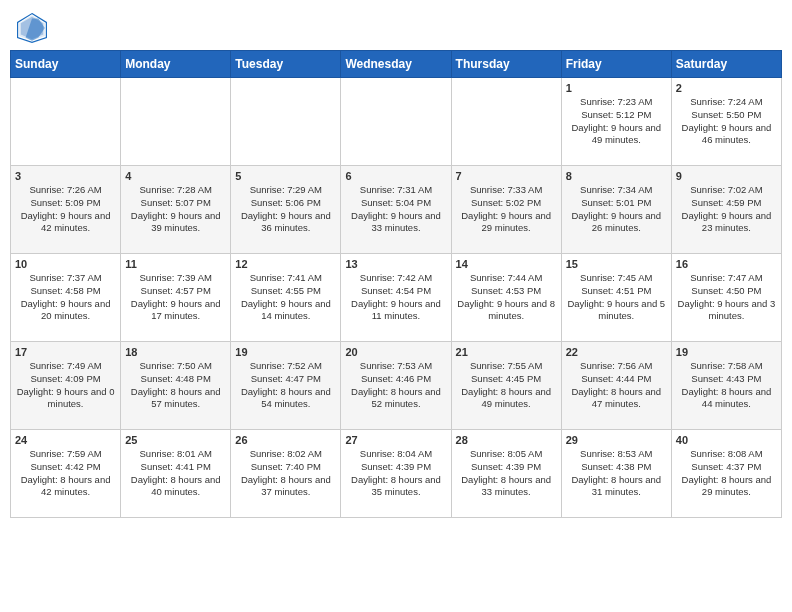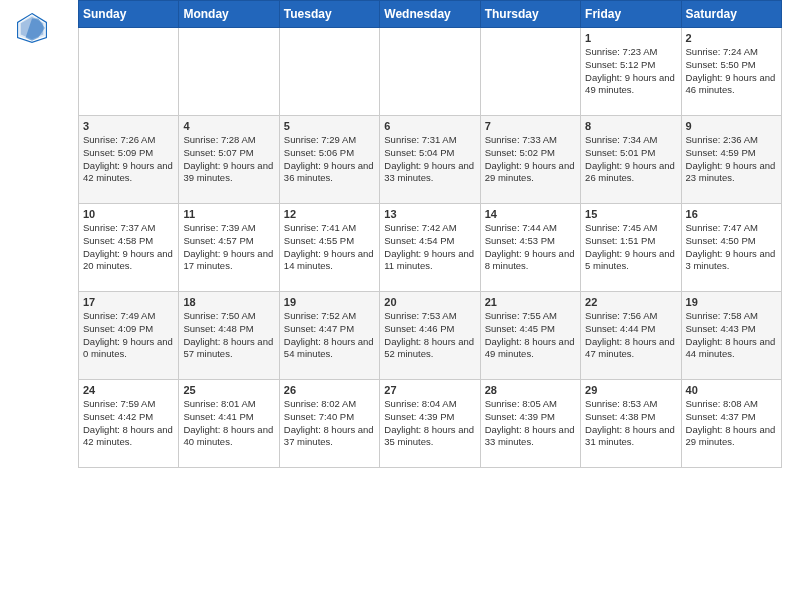--- a/index.html
+++ b/index.html
@@ -8,20 +8,21 @@
       background: #fff;
       width: 792px;
       min-height: 612px;
       overflow: hidden;
     }
     .page {
       width: 792px;
       min-height: 612px;
       background: #fff;
       display: flex;
+      flex-direction: column;
     }
     .header {
       display: flex;
       justify-content: space-between;
       align-items: flex-start;
       padding: 12px 16px 6px 16px;
     }
     .logo {
       display: flex;
       align-items: center;
@@ -91,20 +92,21 @@
     .day-num {
       font-weight: bold;
       font-size: 11px;
       display: block;
       margin-bottom: 2px;
     }
     .day-info {
       font-size: 9.5px;
       line-height: 1.35;
       color: #333;
+      text-align: center;
     }
     .empty {
       background: #fff !important;
     }
   </style>
 </head>
 <body>
 
 <div class="page">
   <div class="header">
@@ -198,21 +200,21 @@
             </td>
             <td>
               <span class="day-num">8</span>
               <div class="day-info">Sunrise: 7:34 AM
 Sunset: 5:01 PM
 Daylight: 9 hours
 and 26 minutes.</div>
             </td>
             <td>
               <span class="day-num">9</span>
-              <div class="day-info">Sunrise: 2:36 AM
+              <div class="day-info">Sunrise: 7:02 AM
 Sunset: 4:59 PM
 Daylight: 9 hours
 and 23 minutes.</div>
             </td>
           </tr>
           <tr>
             <td>
               <span class="day-num">10</span>
               <div class="day-info">Sunrise: 7:37 AM
 Sunset: 4:58 PM
@@ -243,21 +245,21 @@
             <td>
               <span class="day-num">14</span>
               <div class="day-info">Sunrise: 7:44 AM
 Sunset: 4:53 PM
 Daylight: 9 hours
 and 8 minutes.</div>
             </td>
             <td>
               <span class="day-num">15</span>
               <div class="day-info">Sunrise: 7:45 AM
-Sunset: 1:51 PM
+Sunset: 4:51 PM
 Daylight: 9 hours
 and 5 minutes.</div>
             </td>
             <td>
               <span class="day-num">16</span>
               <div class="day-info">Sunrise: 7:47 AM
 Sunset: 4:50 PM
 Daylight: 9 hours
 and 3 minutes.</div>
             </td>

